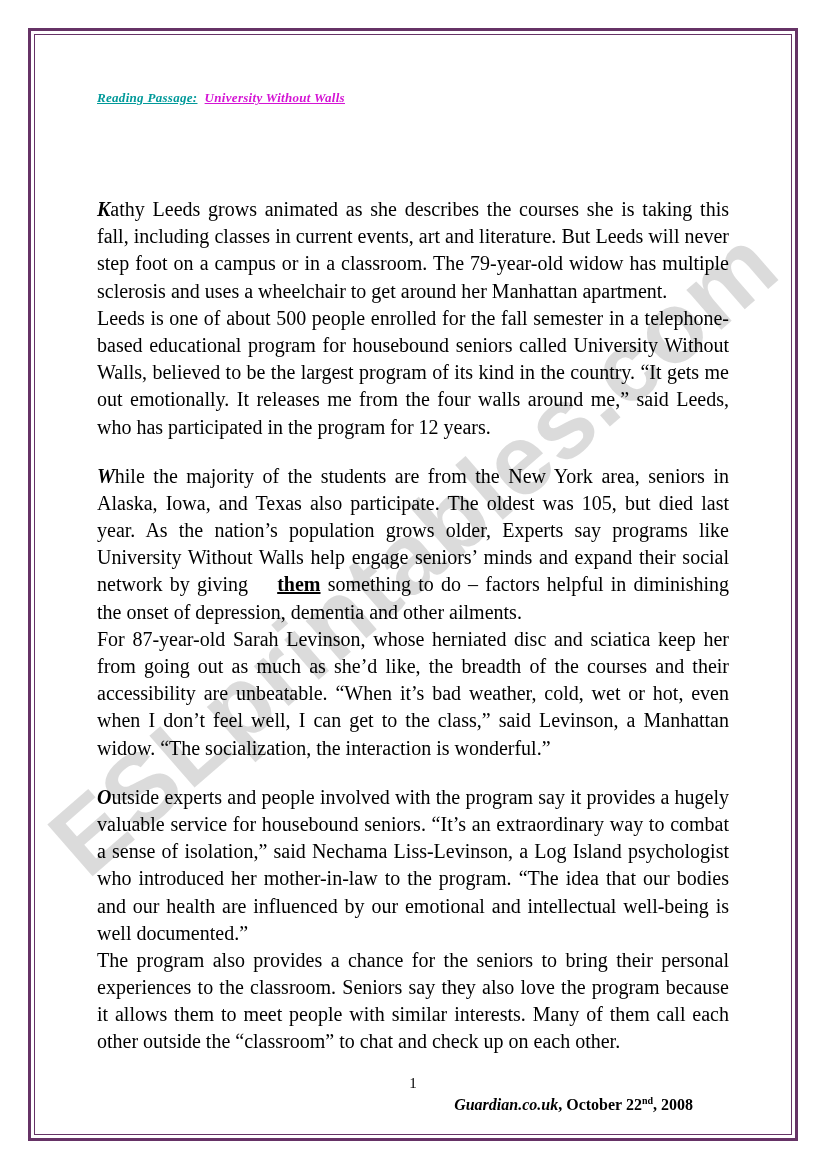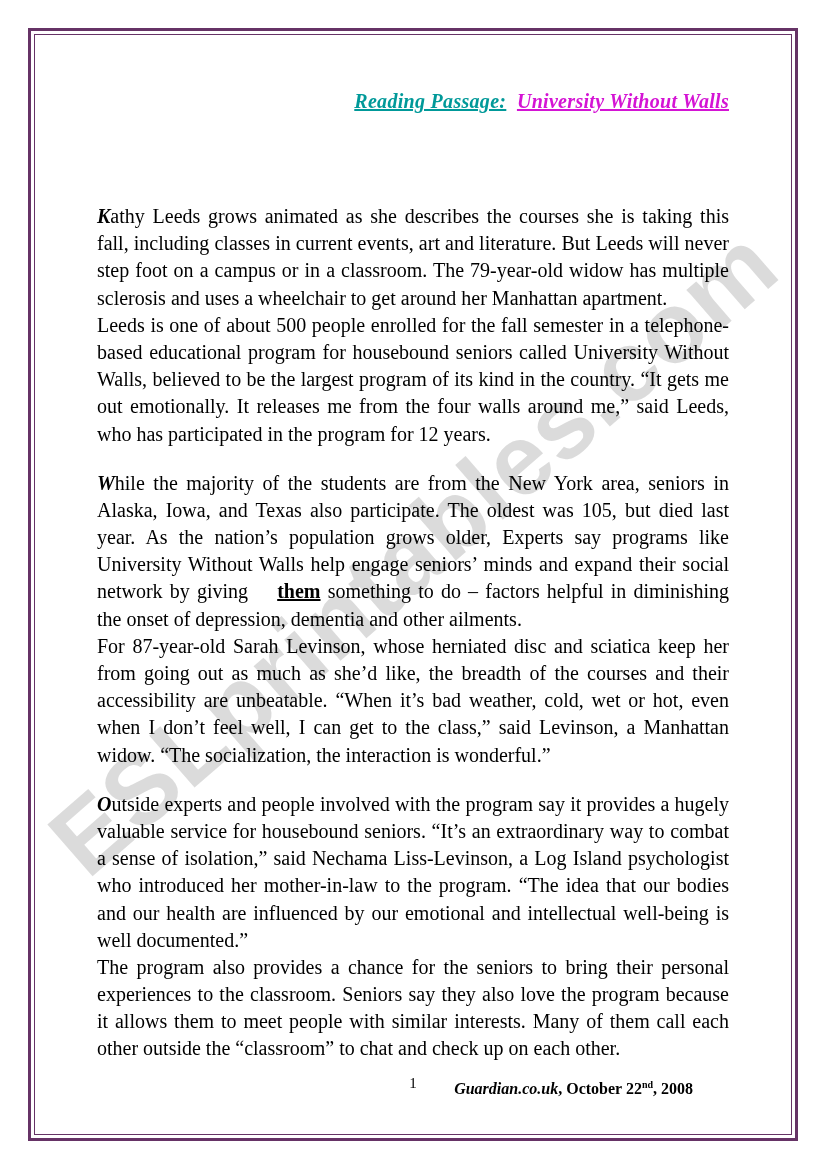--- a/index.html
+++ b/index.html
@@ -47,22 +47,22 @@
     z-index:0;
     letter-spacing:1px;
     user-select:none;
   }
   .content{
     position:relative;
     z-index:1;
     padding:55px 62px 0 62px;
   }
   .title{
-    text-align:right;
-    font-size:20px;
+    text-align:left;
+    font-size:13px;
     font-weight:bold;
     font-style:italic;
     margin-bottom:90px;
     letter-spacing:0.3px;
   }
   .title .title-label{
     color:var(--title-label);
     text-decoration:underline;
   }
   .title .title-main{
@@ -83,21 +83,21 @@
   }
   .blank-line{
     height:22px;
   }
   .emph{
     font-weight:bold;
     text-decoration:underline;
     margin-left:22px;
   }
   .citation{
-    margin-top:16px;
+    margin-top:39px;
     text-align:right;
     padding-right:36px;
     font-size:16px;
     font-weight:bold;
   }
   .cit-source{
     font-style:italic;
   }
   .citation sup{
     font-size:10px;

